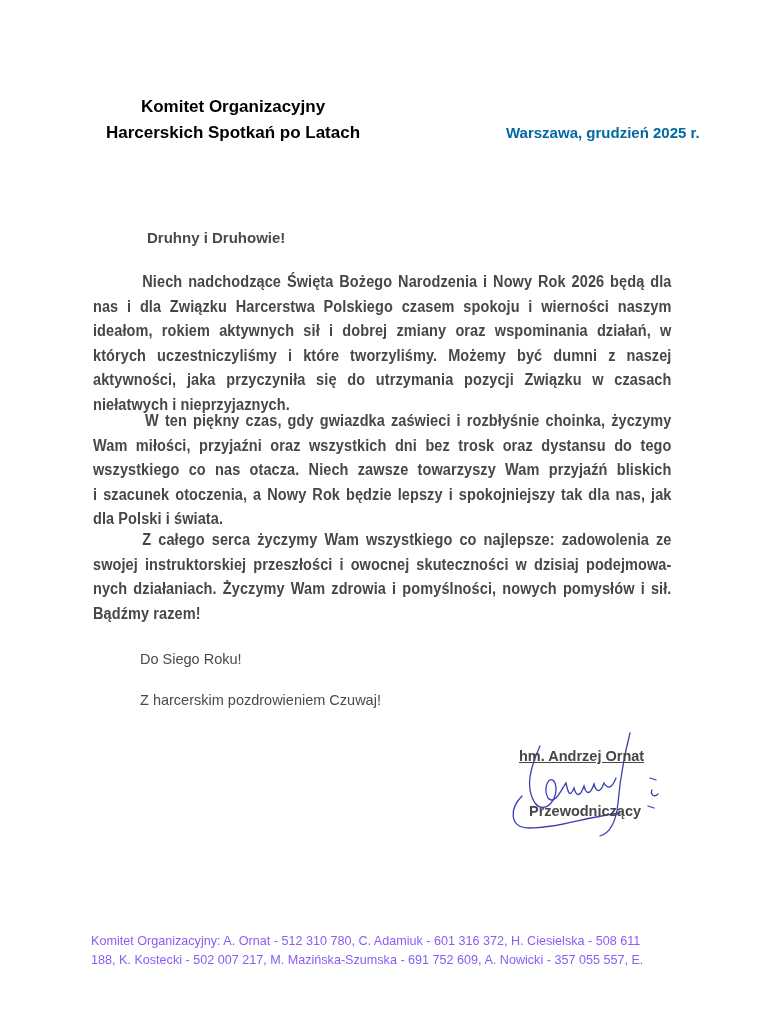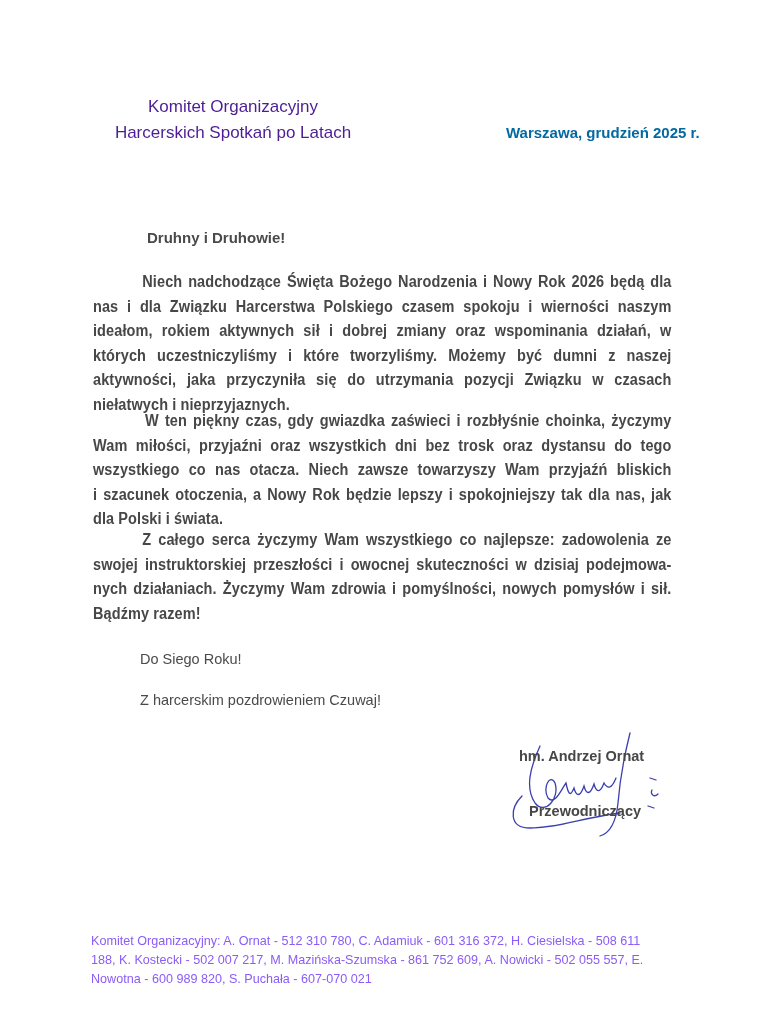--- a/index.html
+++ b/index.html
@@ -3,21 +3,21 @@
 <meta charset="utf-8">
 <style>
   html, body { margin:0; padding:0; }
   body {
     width:778px; height:1013px; background:#ffffff; position:relative; overflow:hidden;
     color:#454545; font-family:"Liberation Sans", sans-serif;
   }
   .abs { position:absolute; }
   .header-org {
     left:92px; top:94px; width:282px; text-align:center;
-    font-size:17px; line-height:26px; font-weight:normal; color:#4c1d95;
+    font-size:17px; line-height:26px; font-weight:bold; color:#000000;
   }
   .header-place {
     left:506px; top:124px; font-size:15px; font-weight:bold; color:#0369a1;
   }
   .greeting {
     left:147px; top:229px; font-size:15px; font-weight:bold; color:#4a4a4a;text-align:center;
   }
   .para {
     left:93px; width:622px; font-size:15.6px; line-height:24.6px; text-align:justify;
     font-weight:bold; color:#474747; letter-spacing:0.1px;
@@ -27,21 +27,21 @@
   .para .line { display:block; text-align:justify; text-align-last:justify; white-space:nowrap; }
   .para .line.last { text-align-last:left; }
   .p1 { top:270px; }
   .p2 { top:409px; }
   .p3 { top:528px; }
   .closing {
     left:140px; font-size:14.5px; font-weight:normal; color:#4a4a4a;
   }
   .c1 { top:651px; }
   .c2 { top:692px; }
-  .sign-name { left:519px; top:748px; font-size:14.5px; font-weight:bold; color:#474747; }
+  .sign-name { left:519px; top:748px; font-size:14.5px; font-weight:bold; color:#474747;text-decoration:underline; }
   .sign-role { left:529px; top:803px; font-size:14.5px; font-weight:bold; color:#474747; }
   .signature { left:500px; top:728px; width:180px; height:110px; }
   .footer {
     left:91px; top:932px; width:620px; font-size:12.6px; line-height:19px; color:#8b5cf6;
   }
   .footer .line { display:block; white-space:nowrap; }
 </style>
 </head>
 <body>
 
@@ -87,15 +87,14 @@
   <path d="M150 50 L156 52"></path>
   <path d="M152 62 C150 66, 154 70, 158 66"></path>
   <path d="M148 78 L154 80"></path>
 </svg>
 
 <div class="abs sign-name">hm. Andrzej Ornat</div>
 <div class="abs sign-role">Przewodniczący</div>
 
 <div class="abs footer">
   <span class="line">Komitet Organizacyjny: A. Ornat - 512 310 780, C. Adamiuk - 601 316 372, H. Ciesielska - 508 611</span>
-  <span class="line">188, K. Kostecki - 502 007 217, M. Mazińska-Szumska - 861 752 609, A. Nowicki - 502 055  557, E.</span>
-  <span class="line">Nowotna - 600 989 820, S. Puchała - 607-070 021</span>
+  <span class="line">188, K. Kostecki - 502 007 217, M. Mazińska-Szumska - 691 752 609, A. Nowicki - 357 055  557, E.</span>
 </div>
 
 </body></html>

